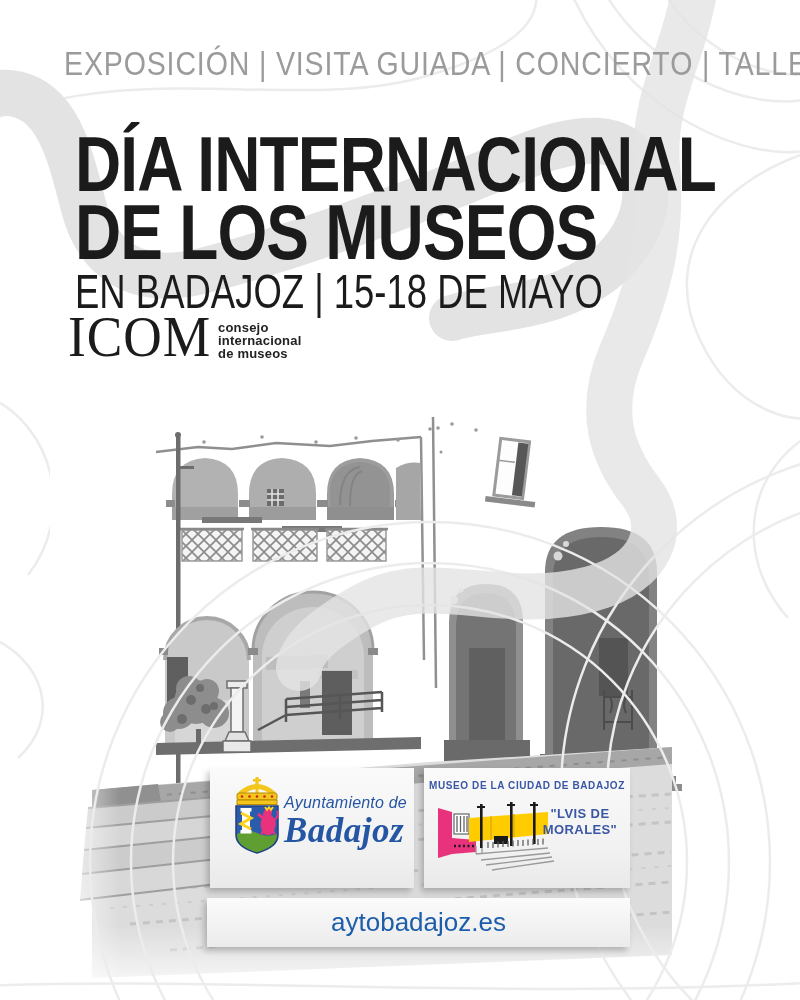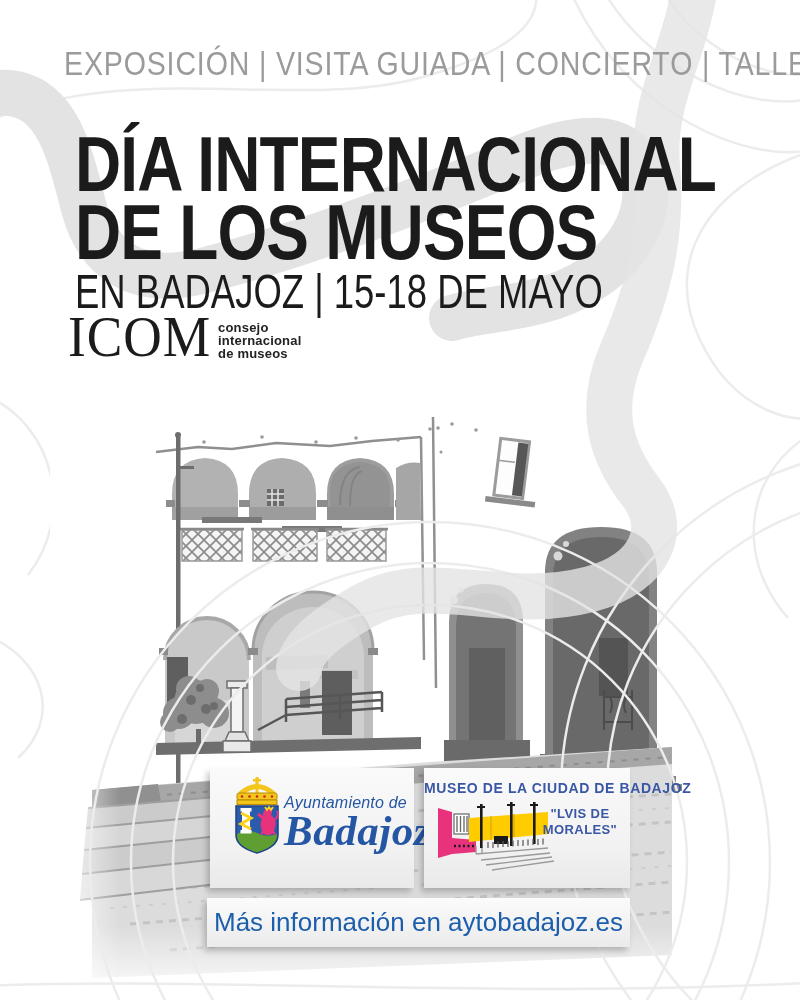--- a/index.html
+++ b/index.html
@@ -42,25 +42,25 @@
     background:linear-gradient(180deg,#fafafa 0%,#f1f1f1 70%,#e9e9e9 100%);
     box-shadow:-3px 4px 6px rgba(0,0,0,.22);
   }
   #ayto-box{left:210px;top:768px;width:204px;height:120px;}
   #museum-box{left:424px;top:768px;width:206px;height:120px;}
   #ayto-svg{left:22px;top:9px;}
   #ayto-text{left:74px;top:26px;color:#2456a4;font-style:italic;}
   #ayto-line1{font-size:16px;letter-spacing:.2px;}
   #ayto-line2{
     font-family:"Liberation Serif",serif;font-weight:bold;
-    font-size:43px;line-height:36px;margin-top:1px;letter-spacing:.5px;
+    font-size:35px;line-height:36px;margin-top:1px;letter-spacing:.5px;
   }
   #museum-title{
     left:0;top:12px;width:206px;text-align:center;
-    font-size:14px;font-weight:bold;letter-spacing:.6px;color:#3a57a5;
+    font-size:10px;font-weight:bold;letter-spacing:.6px;color:#3a57a5;
     white-space:nowrap;
   }
   #museum-svg{left:12px;top:28px;}
   #museum-name{
     left:112px;top:38px;width:88px;text-align:center;
     font-size:13px;font-weight:bold;color:#3a57a5;line-height:16px;
     letter-spacing:.4px;
   }
   
   #info-bar{
@@ -369,16 +369,16 @@
           <path d="M46,58 V52"></path>
       </g>
     </svg>
     <div class="abs" id="museum-name">
       <div>"LVIS DE</div>
       <div>MORALES"</div>
     </div>
   </div>
 
   <div class="abs" id="info-bar">
-    <span>Más información en </span><span class="site">aytobadajoz.es</span>
+    <span class="site">aytobadajoz.es</span>
   </div>
 
 </div>
 
 </body></html>

